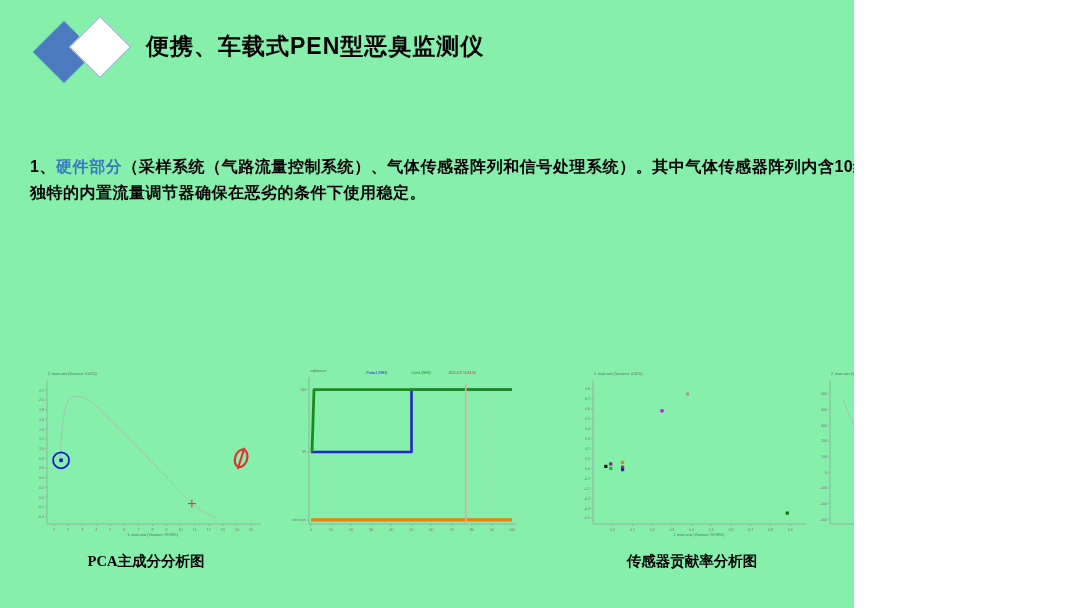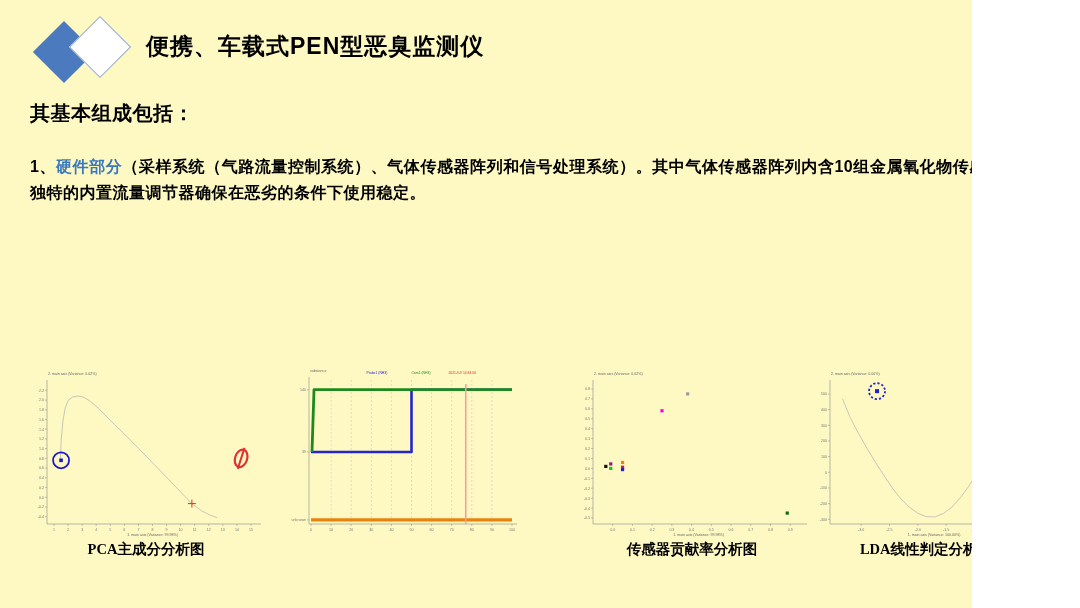--- a/index.html
+++ b/index.html
@@ -1,53 +1,52 @@
 <!DOCTYPE html>
 <html><head>
 <meta charset="utf-8">
 <style>
   *{margin:0;padding:0;box-sizing:border-box}
   html,body{background:#ffffff}
-  .slide{position:relative;width:972px;height:608px;background:#fef9c3;overflow:hidden;
+  .slide{position:relative;width:854px;height:608px;background:#86efac;overflow:hidden;
          font-family:"Liberation Sans","DejaVu Sans",sans-serif;color:#000}
   
   .logo{position:absolute;left:36px;top:12px;width:104px;height:82px}
   .d{position:absolute;width:44px;height:44px;transform:rotate(45deg)}
   .d-blue{left:6px;top:18px;background:#4b7bbe}
   .d-white{left:42px;top:13px;background:#fff;border:1.5px solid #8fa9cd}
   .title{position:absolute;left:146px;top:31px;font-size:23px;font-weight:700;letter-spacing:1px}
   
   .intro{position:absolute;left:30px;top:100px;font-size:20px;font-weight:700;letter-spacing:.5px}
   .para{position:absolute;left:30px;width:1022px;font-size:16px;font-weight:700;line-height:26px;
         text-align:justify;letter-spacing:.5px}
   #para1{top:154px}
   #para2{top:234px}
   .hl{color:#3878be}
   
   .figures{position:absolute;left:0;top:368px;width:1080px;height:230px}
   .fig{position:absolute;top:0;width:240px}
   #fig0{left:26px}#fig1{left:282px}#fig2{left:572px}#fig3{left:806px}
   .plot{width:240px;height:172px;position:relative}
   .plot svg{position:absolute;left:0;top:0}
-  figcaption{text-align:center;font-family:"Liberation Serif","DejaVu Serif",serif;
+  figcaption{margin-top:12px;text-align:center;font-family:"Liberation Serif","DejaVu Serif",serif;
              font-size:14.5px;font-weight:700;color:#000}
 </style>
 </head>
 <body>
 
 <div class="slide">
 
   <div class="logo">
     <span class="d d-blue" style="background: rgb(75, 123, 190);"></span>
     <span class="d d-white" style="border-color: rgb(143, 169, 205);"></span>
   </div>
 
   <h1 class="title">便携、车载式PEN型恶臭监测仪</h1>
 
-  <div class="intro">其基本组成包括：</div>
 
   <p class="para" id="para1"><span>1、</span><span class="hl" style="color: rgb(56, 120, 190);">硬件部分</span><span>（采样系统（气路流量控制系统）、气体传感器阵列和信号处理系统）。其中气体传感器阵列内含10组金属氧化物传感器，通过独特的内置流量调节器确保在恶劣的条件下使用稳定。</span></p>
 
 
   <div class="figures">
     <figure class="fig" id="fig0">
       <div class="plot">
           <svg width="240" height="172">
             <line x1="21" y1="12" x2="21" y2="156" stroke="#999" stroke-width="0.7"></line>
             <line x1="21" y1="156" x2="235" y2="156" stroke="#999" stroke-width="0.7"></line>

